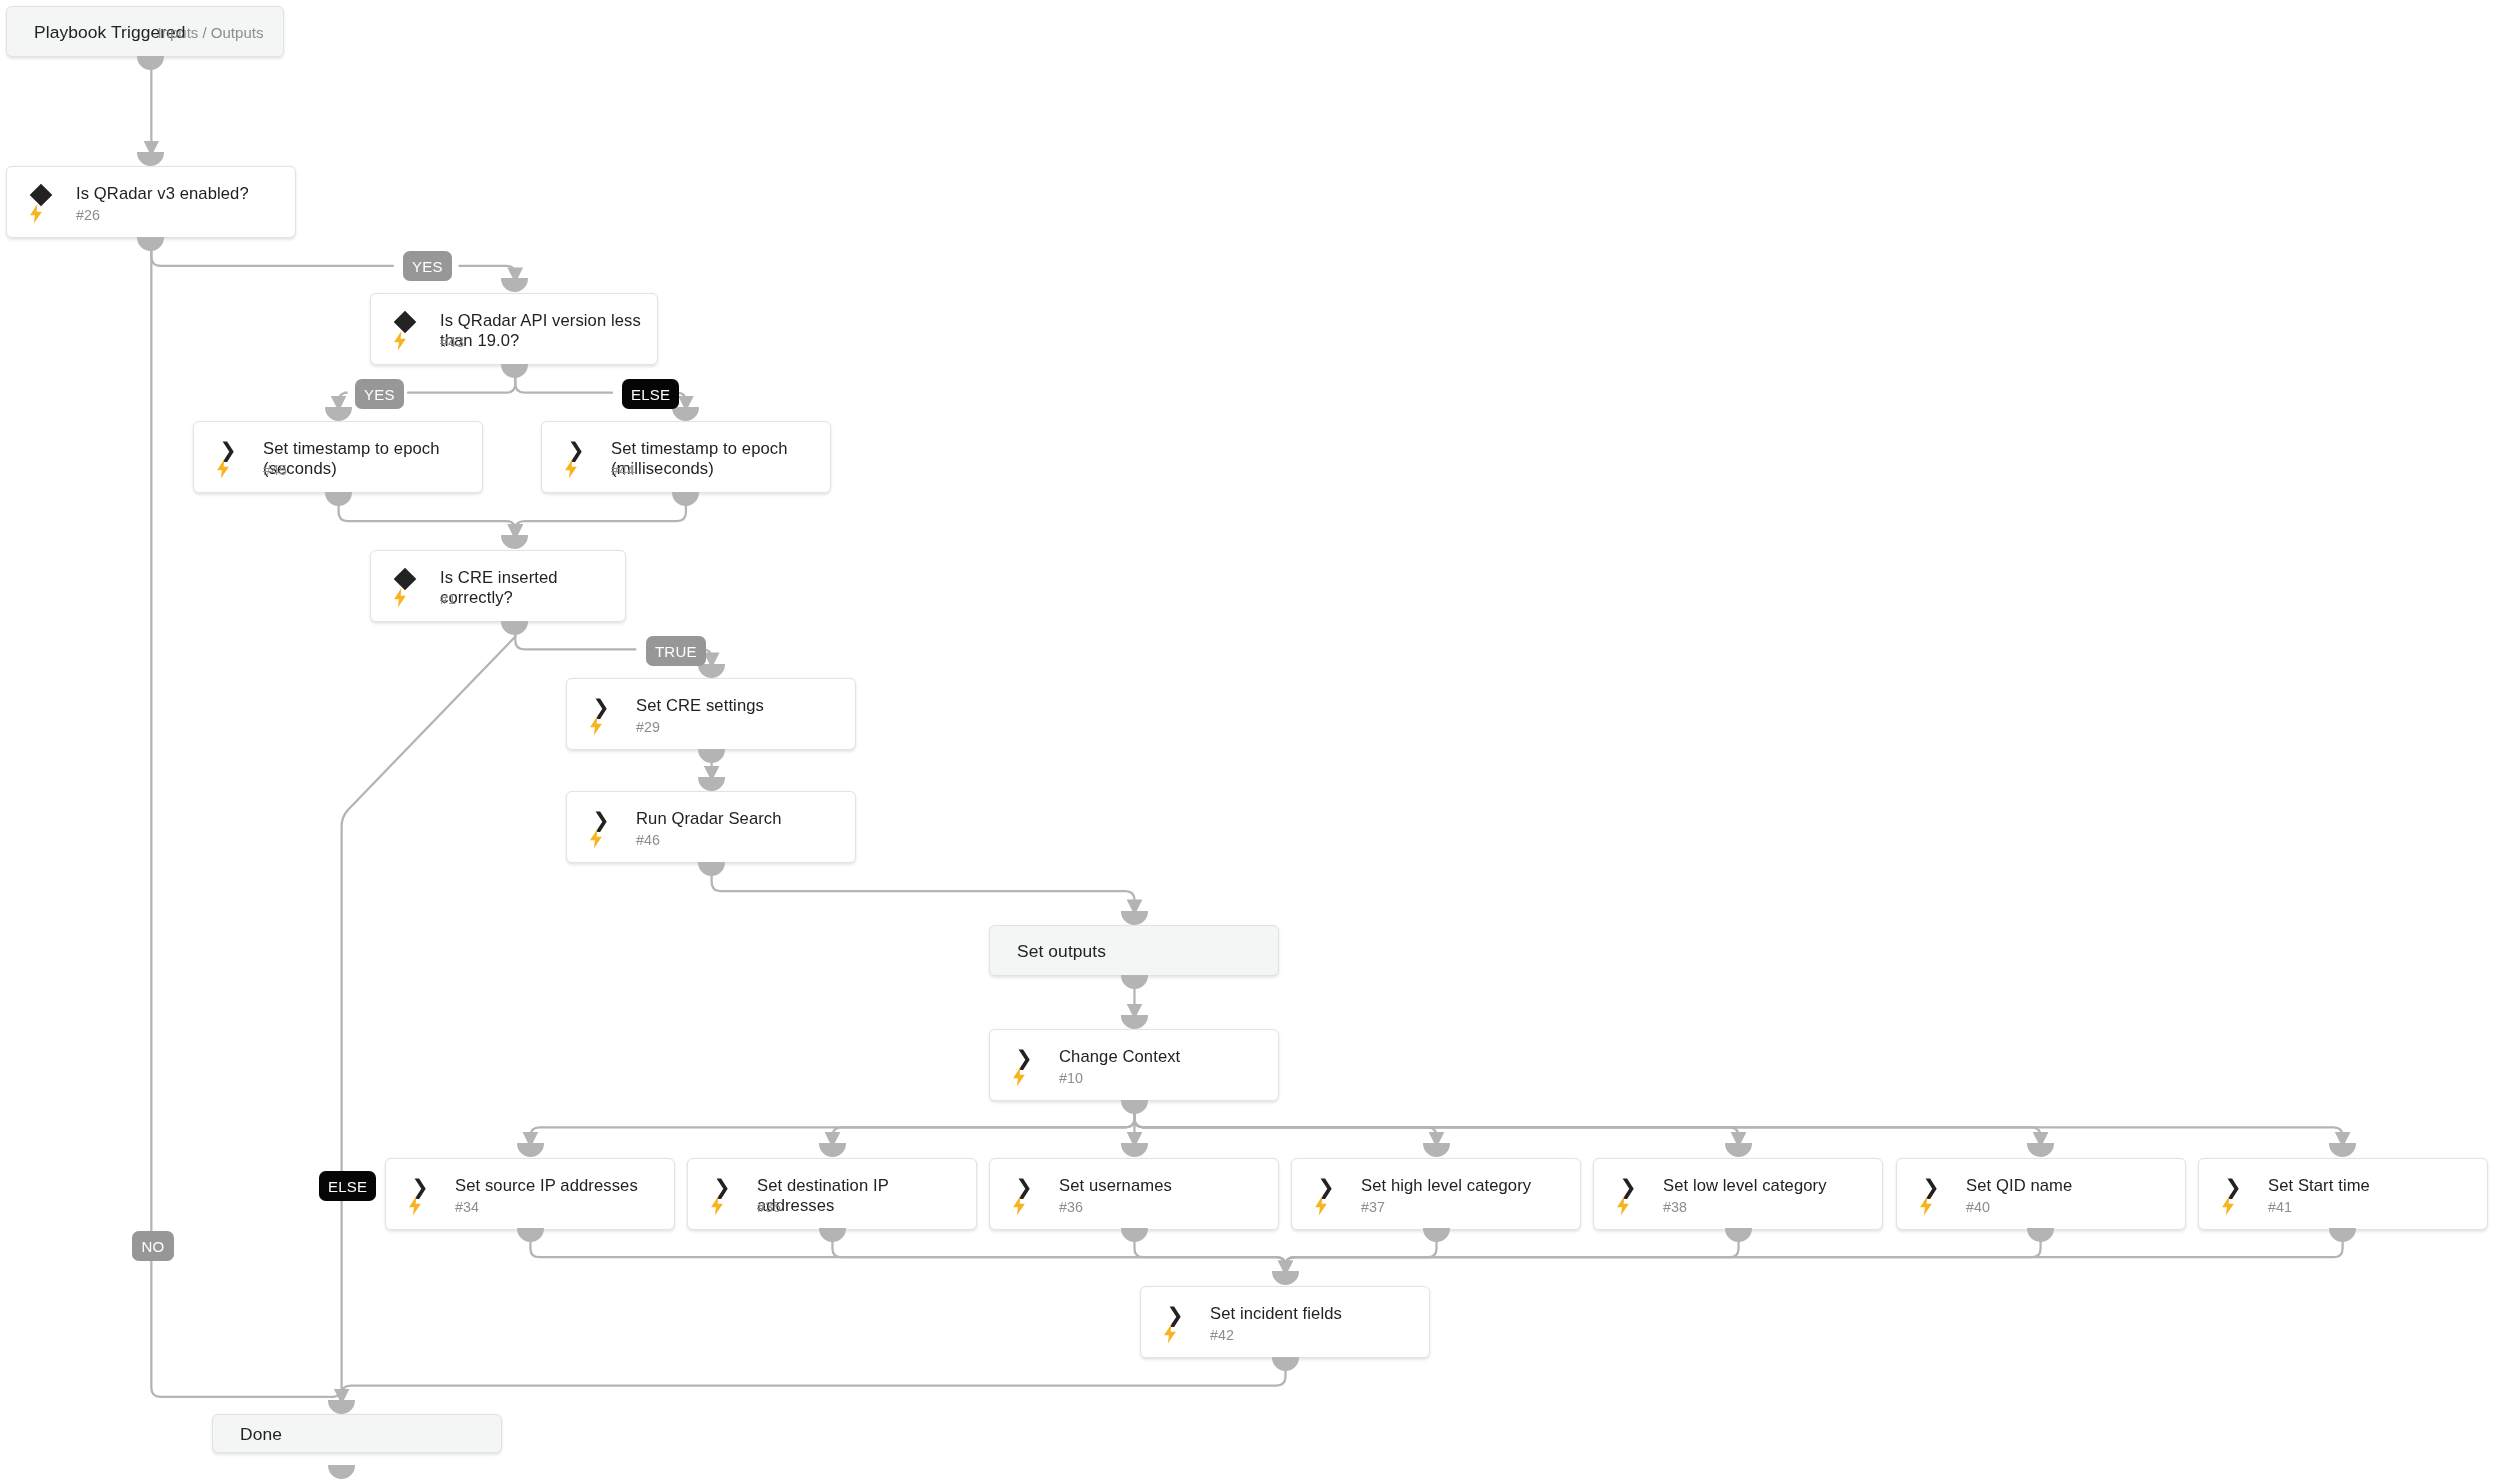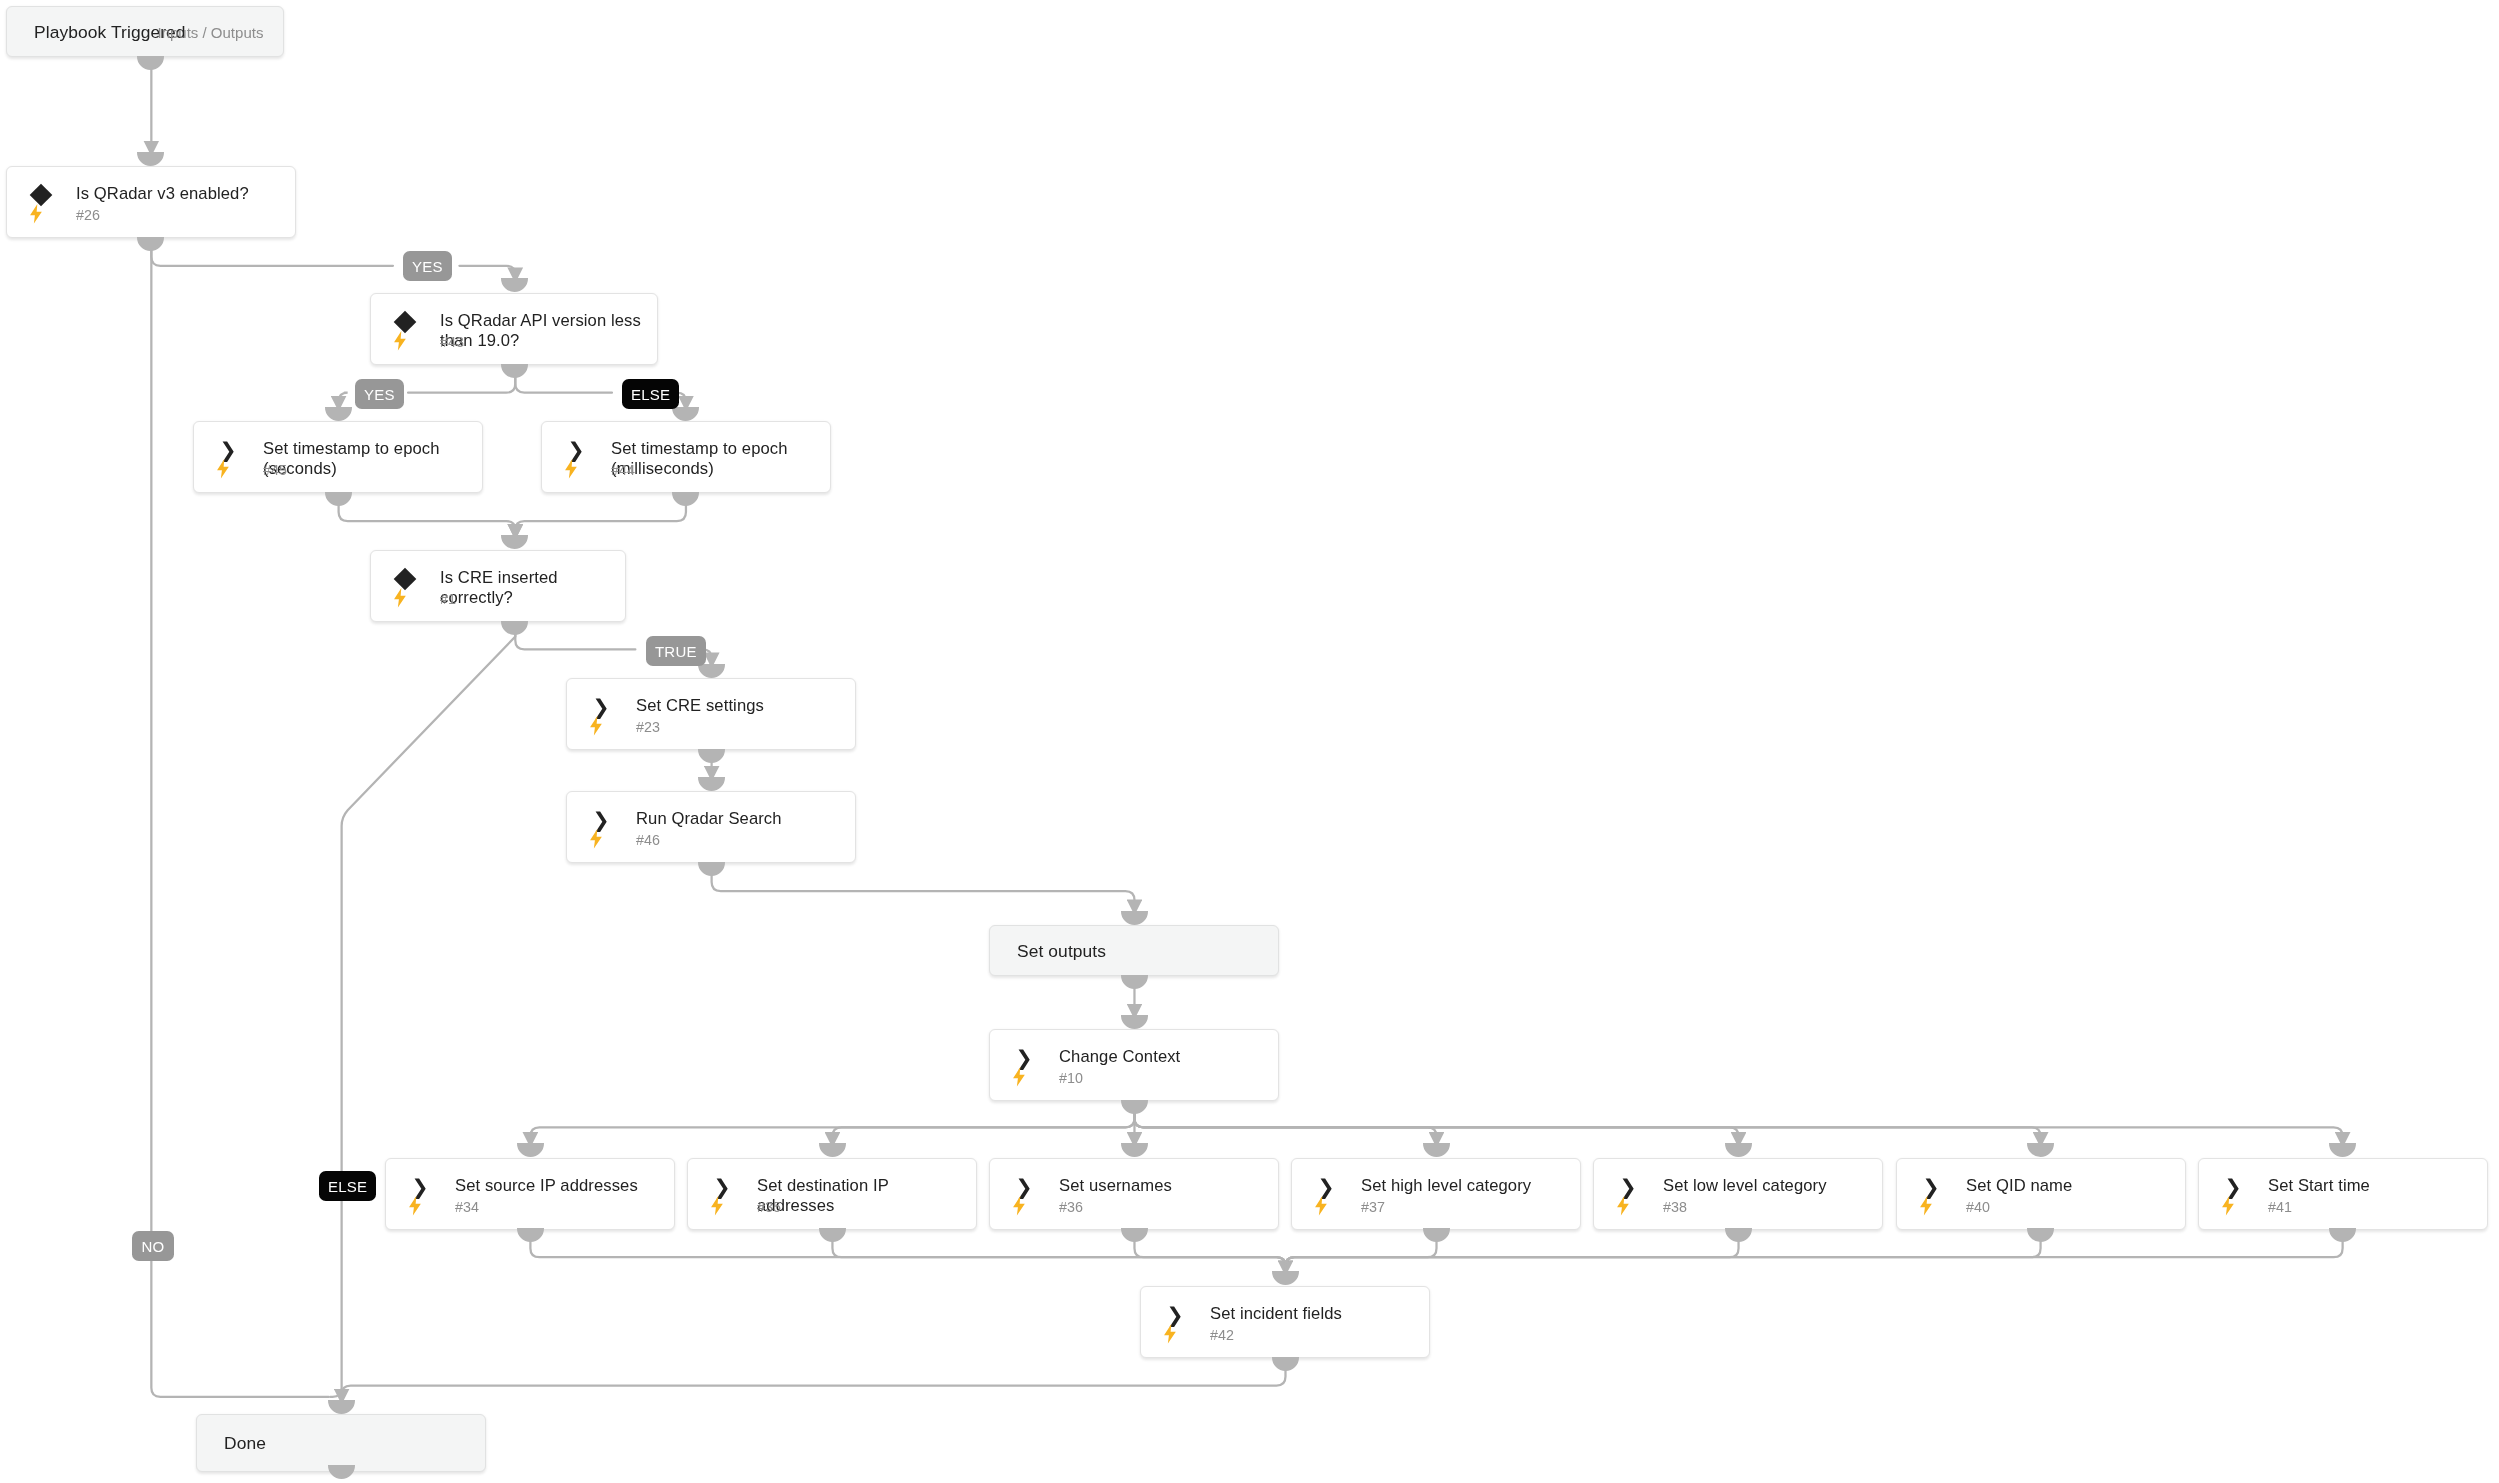--- a/index.html
+++ b/index.html
@@ -250,21 +250,21 @@
         <div class="node-id">#1</div>
       </div>
       <div class="node" style="left: 566px; top: 678px; width: 290px; height: 72px;">
         <div class="type-icon">
           <span class="chevron">❯</span>
         </div>
         <div class="node-title">Set CRE settings</div>
         <div class="bolt"><svg viewBox="0 0 24 28" width="16.6" height="19.6" aria-hidden="true">
             <path d="M13.5 0 L3 16 L10 16 L8.5 28 L20 11 L12.5 11 Z" fill="#f8b320"></path>
           </svg></div>
-        <div class="node-id">#23</div>
+        <div class="node-id">#29</div>
       </div>
       <div class="node" style="left: 566px; top: 791px; width: 290px; height: 72px;">
         <div class="type-icon">
           <span class="chevron">❯</span>
         </div>
         <div class="node-title">Run Qradar Search</div>
         <div class="bolt"><svg viewBox="0 0 24 28" width="16.6" height="19.6" aria-hidden="true">
             <path d="M13.5 0 L3 16 L10 16 L8.5 28 L20 11 L12.5 11 Z" fill="#f8b320"></path>
           </svg></div>
         <div class="node-id">#46</div>
@@ -355,21 +355,21 @@
       <div class="node" style="left: 1140px; top: 1286px; width: 290px; height: 72px;">
         <div class="type-icon">
           <span class="chevron">❯</span>
         </div>
         <div class="node-title">Set incident fields</div>
         <div class="bolt"><svg viewBox="0 0 24 28" width="16.6" height="19.6" aria-hidden="true">
             <path d="M13.5 0 L3 16 L10 16 L8.5 28 L20 11 L12.5 11 Z" fill="#f8b320"></path>
           </svg></div>
         <div class="node-id">#42</div>
       </div>
-      <div class="node gray" style="left: 196px; top: 1414px; width: 290px; height: 58px; padding-left: 24px;">
+      <div class="node gray" style="left: 212px; top: 1414px; width: 290px; height: 39px; padding-left: 24px;">
         <div class="node-title">Done</div>
       </div>
     </div>
   <div id="pill-layer">
       <div class="pill" style="left: 403px; top: 251px;">YES</div>
       <div class="pill" style="left: 355px; top: 379px;">YES</div>
       <div class="pill dark" style="left: 622px; top: 379px;">ELSE</div>
       <div class="pill" style="left: 646px; top: 636px;">TRUE</div>
       <div class="pill dark" style="left: 319px; top: 1171px;">ELSE</div>
       <div class="pill" style="left: 132px; top: 1231px;">NO</div>

